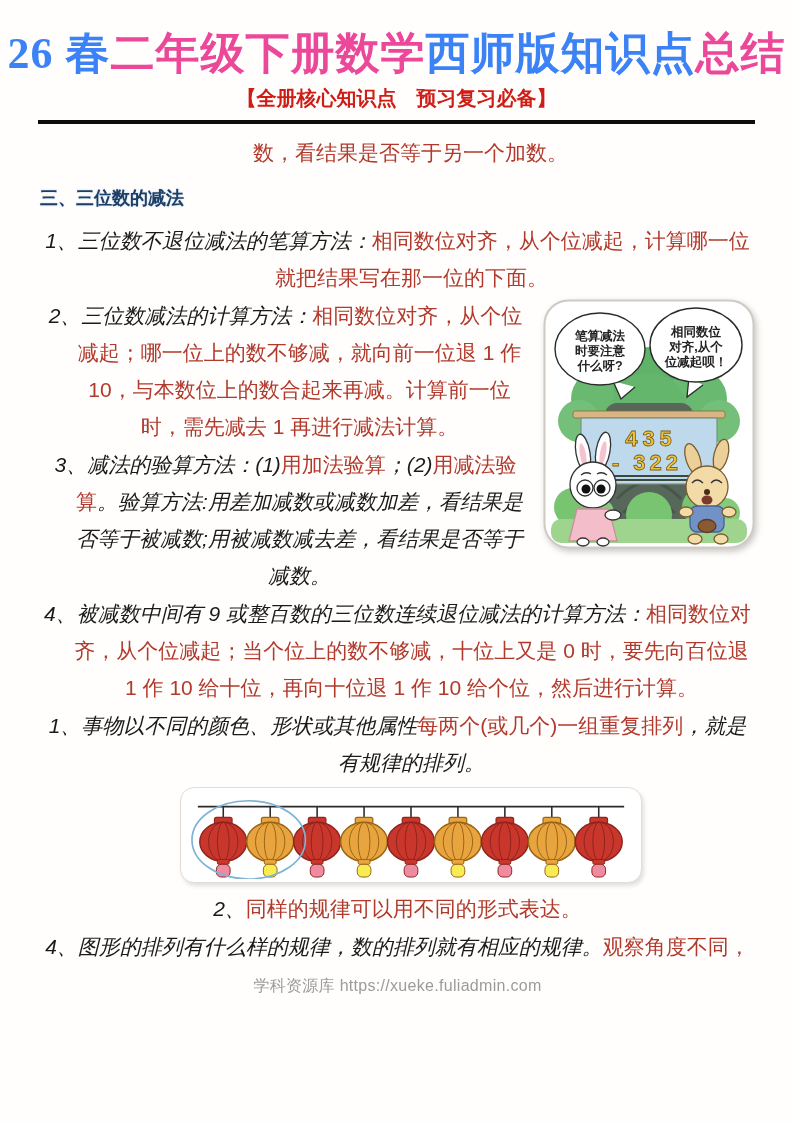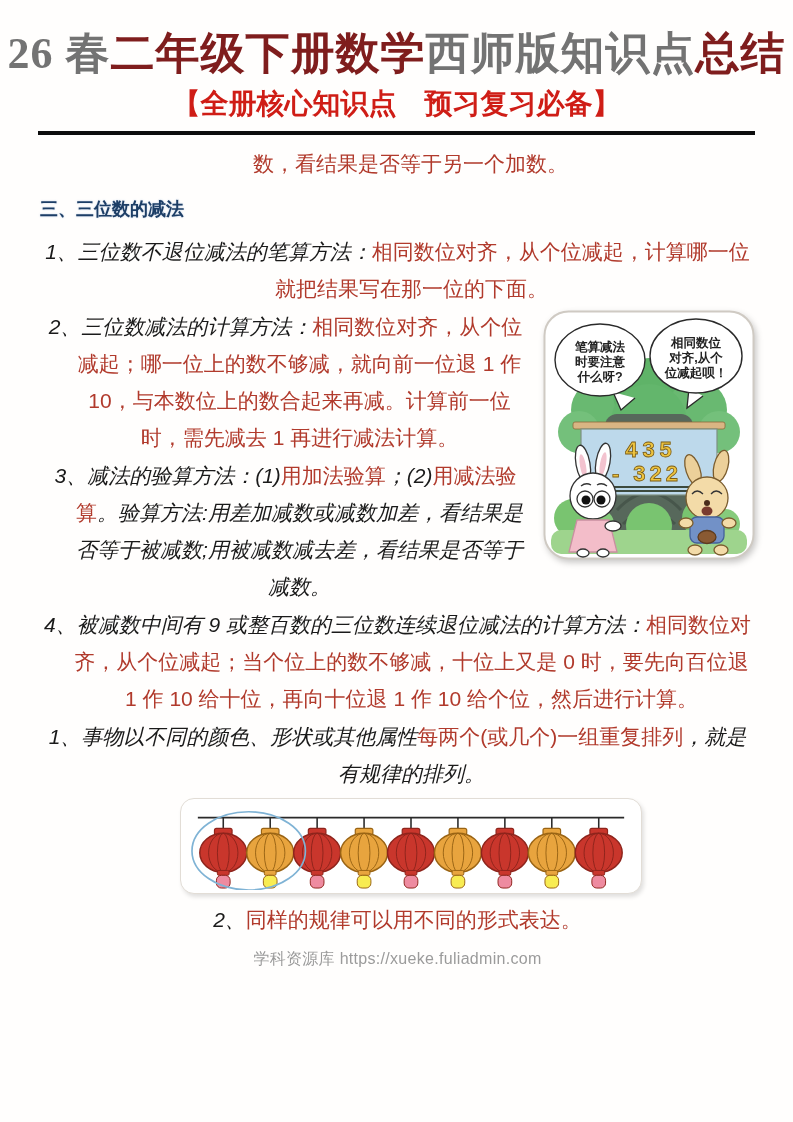--- a/index.html
+++ b/index.html
@@ -16,25 +16,25 @@
   }
   .header { padding-top: 26px; }
   .title {
     text-align: center;
     font-size: 44px;
     font-weight: 900;
     letter-spacing: 1px;
     line-height: 1.25;
     font-family: "Liberation Serif", "DejaVu Serif", serif;
   }
-  .t-red { color: #737373; }
-  .t-black { color: #7f1d1d; }
+  .t-red { color: #3b82f6; }
+  .t-black { color: #ec4899; }
   .subtitle {
     text-align: center;
-    font-size: 28px;
+    font-size: 20px;
     font-weight: 700;
     color: #cf1d16;
     margin-top: 4px;
     font-family: "Liberation Serif", "DejaVu Serif", serif;
   }
   .rule {
     height: 4px;
     background: #0d0d0d;
     margin: 8px 38px 0 38px;
   }
@@ -263,16 +263,17 @@
           <ellipse cx="418" cy="52" rx="24" ry="20" fill="#c9362c" stroke="#8e241c" stroke-width="1.5"></ellipse>
           <ellipse cx="418" cy="52" rx="15" ry="20" fill="none" stroke="#8e241c" stroke-width="1"></ellipse>
           <ellipse cx="418" cy="52" rx="6" ry="20" fill="none" stroke="#8e241c" stroke-width="1"></ellipse>
           <rect x="412" y="70" width="12" height="5" rx="1.5" fill="#c9362c" stroke="#8e241c" stroke-width="1"></rect>
           <rect x="411" y="75" width="14" height="13" rx="5" fill="#ee8ba0" stroke="#8e241c" stroke-width="1"></rect>
           <ellipse cx="60" cy="50" rx="58" ry="40" fill="none" stroke="#7fb3d5" stroke-width="1.7"></ellipse>
         </svg>
     </div>
 
     <p class="item"><span class="seg-k">2、</span><span class="seg-r">同样的规律可以用不同的形式表达。</span></p>
+    <p class="item"><span class="seg-k">4、图形的排列有什么样的规律，数的排列就有相应的规律。</span><span class="seg-r">观察角度不同，</span></p>
 
     <div class="footer">学科资源库 https://xueke.fuliadmin.com</div>
   </div>
 </div>
 
 </body></html>

